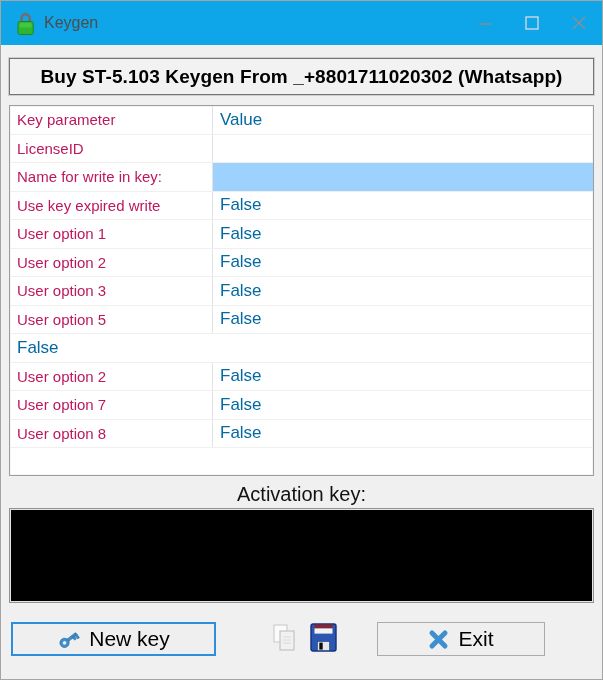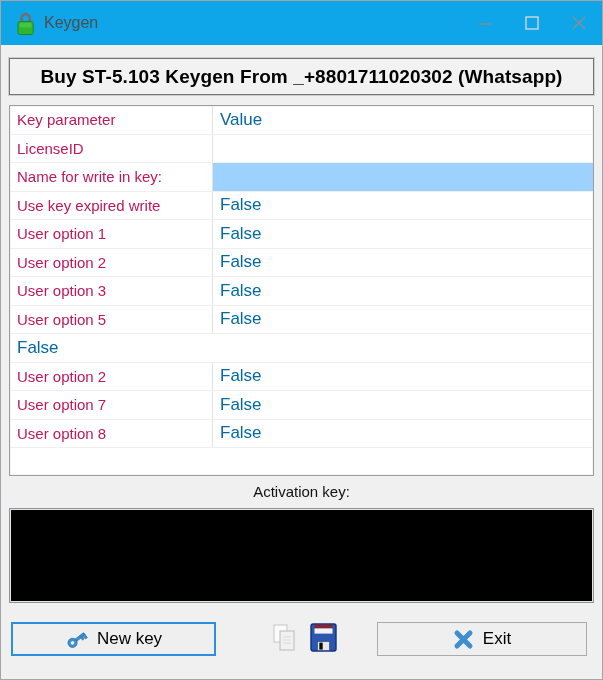--- a/index.html
+++ b/index.html
@@ -37,36 +37,36 @@
     display:flex; align-items:center; font-size:15px; color:#be185d;
   }
   .tcell-value {
     flex:1; padding-left:7px; display:flex; align-items:center;
     font-size:17px; color:#0369a1;
   }
   .tcell-value.selected { background:#9cd2fd; }
   
   .activation-label {
     position:absolute; top:482px; left:0; width:100%; text-align:center;
-    font-size:15px; color:#121212;
+    font-size:20px; color:#121212;
   }
   .activation-box {
     position:absolute; left:8px; right:8px; top:507px; height:95px;
     background:#000; border:1px solid #8d9298; box-shadow:inset 0 0 0 1px #e4e4e4;
     color:#fff; font-size:13px; padding:4px 6px; resize:none; outline:none;
     font-family:"Liberation Sans", sans-serif;
   }
   
   .btn {
     position:absolute; top:621px; height:34px; background:#efefef;
     display:flex; align-items:center; justify-content:center; gap:9px;
-    font-size:17px; color:#000; cursor:default;
+    font-size:21px; color:#000; cursor:default;
   }
   .btn-newkey { left:10px; width:205px; border:2px solid #2e8ede; }
-  .btn-exit  { left:376px; width:210px; border:1px solid #ababab; }
+  .btn-exit  { left:376px; width:168px; border:1px solid #ababab; }
   .tool-icon { position:absolute; top:622px; }
   .tool-copy { left:269px; }
   .tool-save { left:309px; }
 </style>
 </head>
 <body>
 
 <div class="window">
 
   <div class="titlebar">

